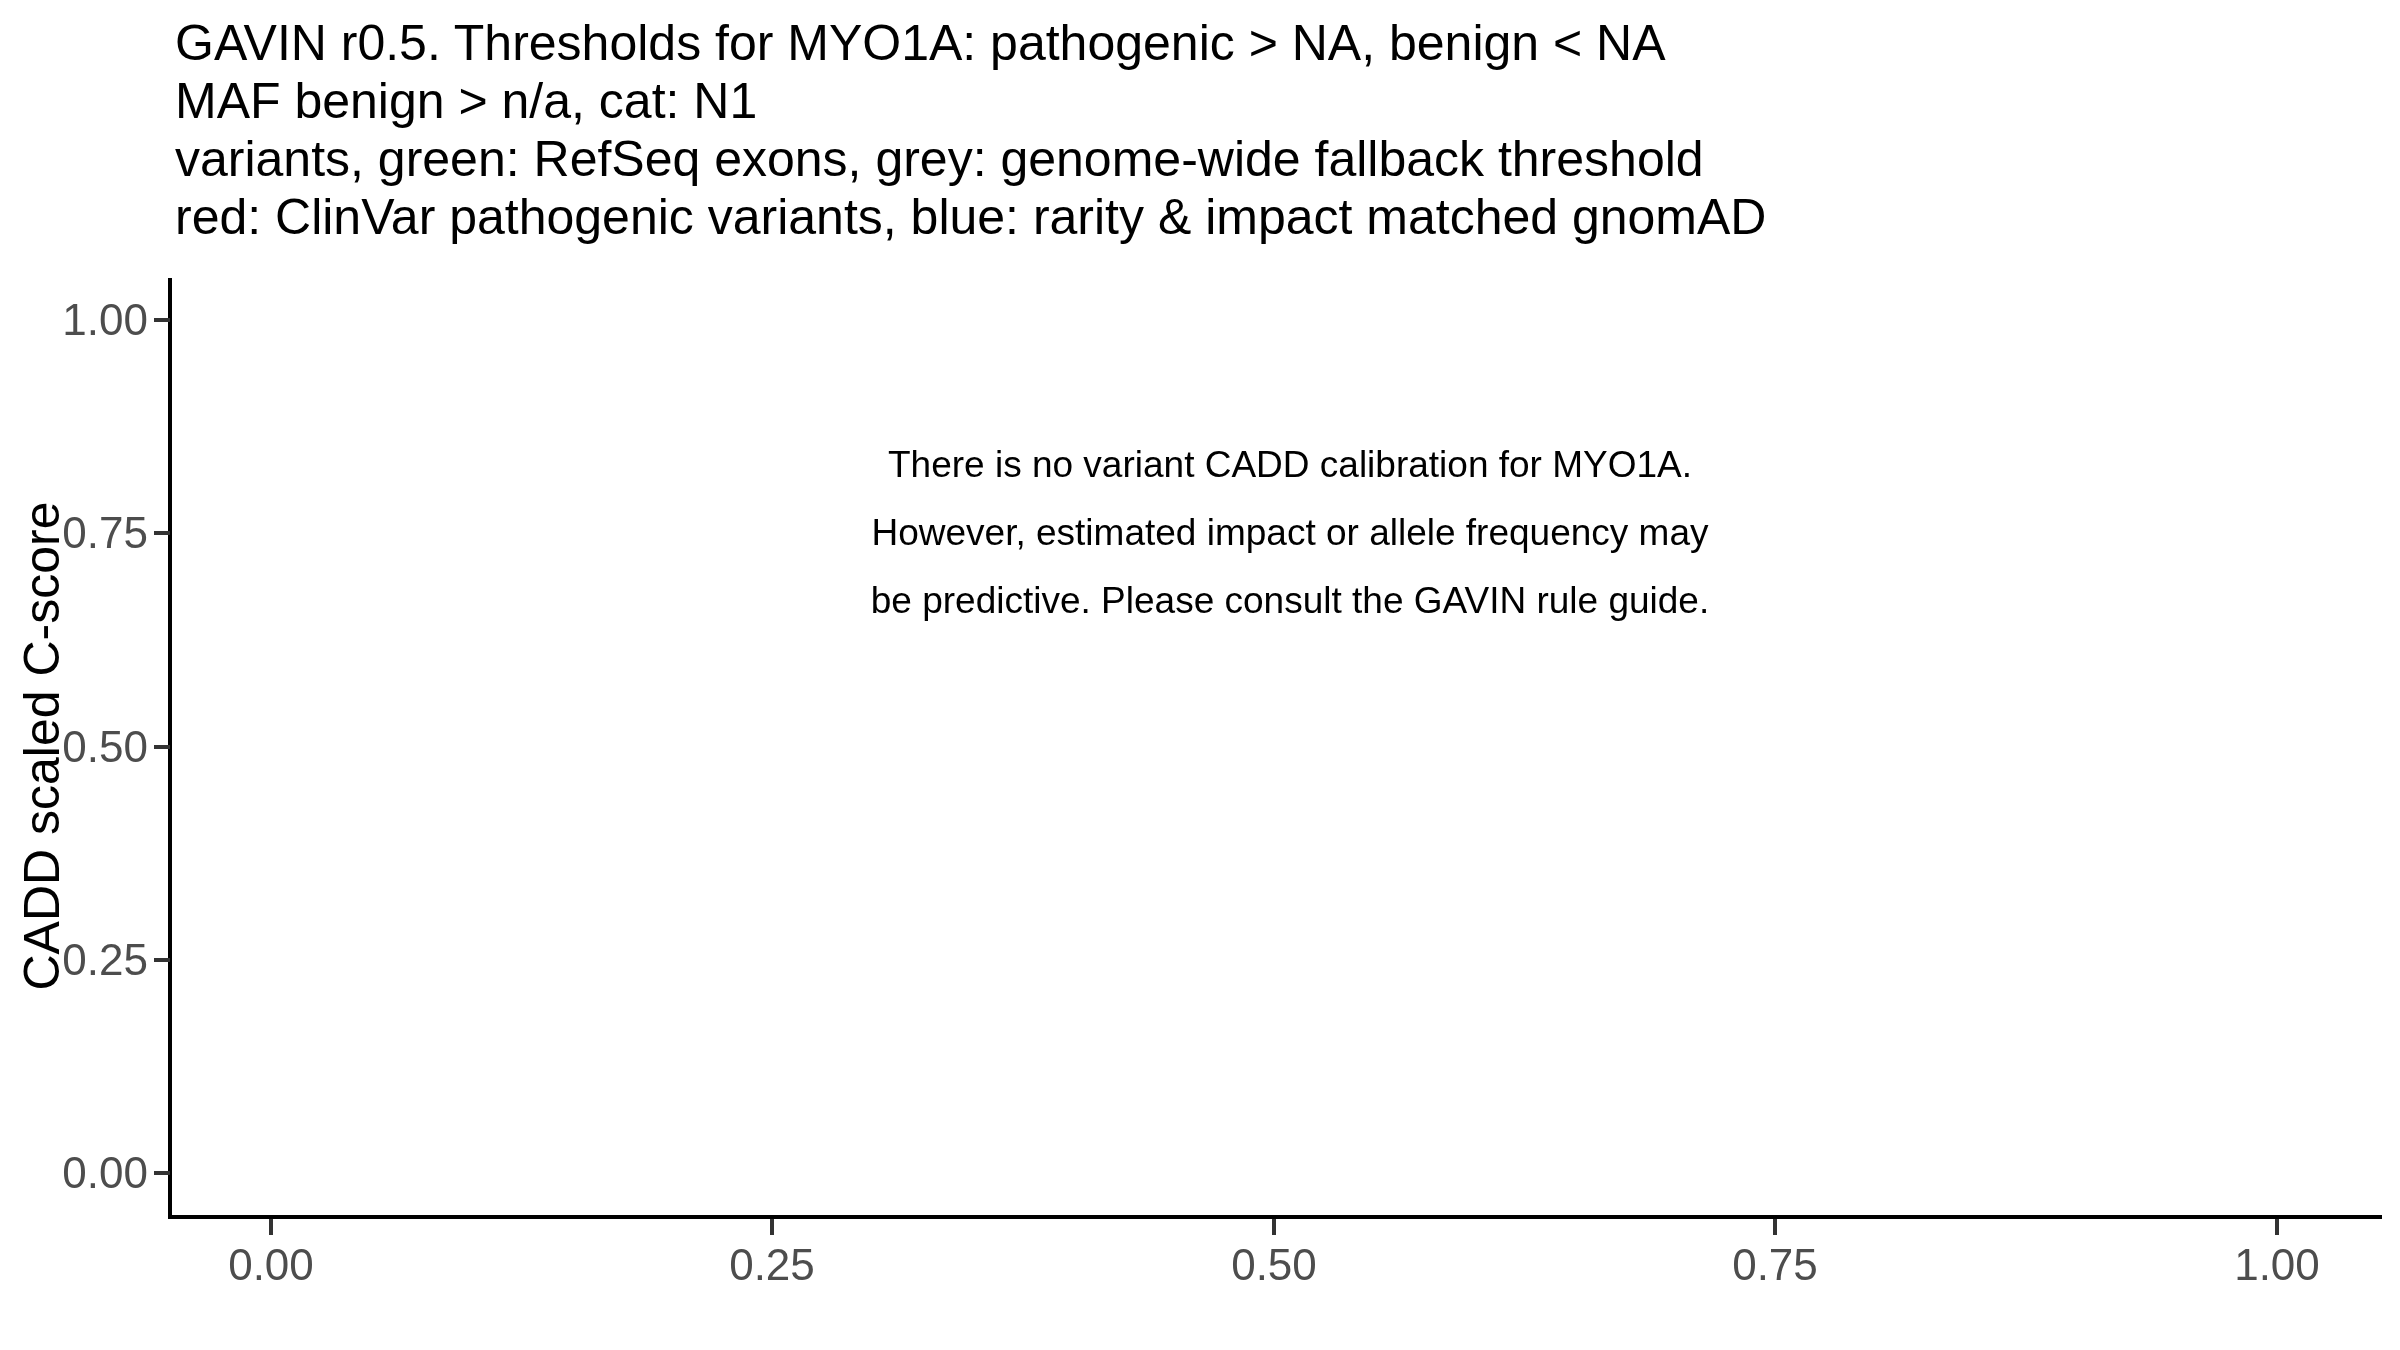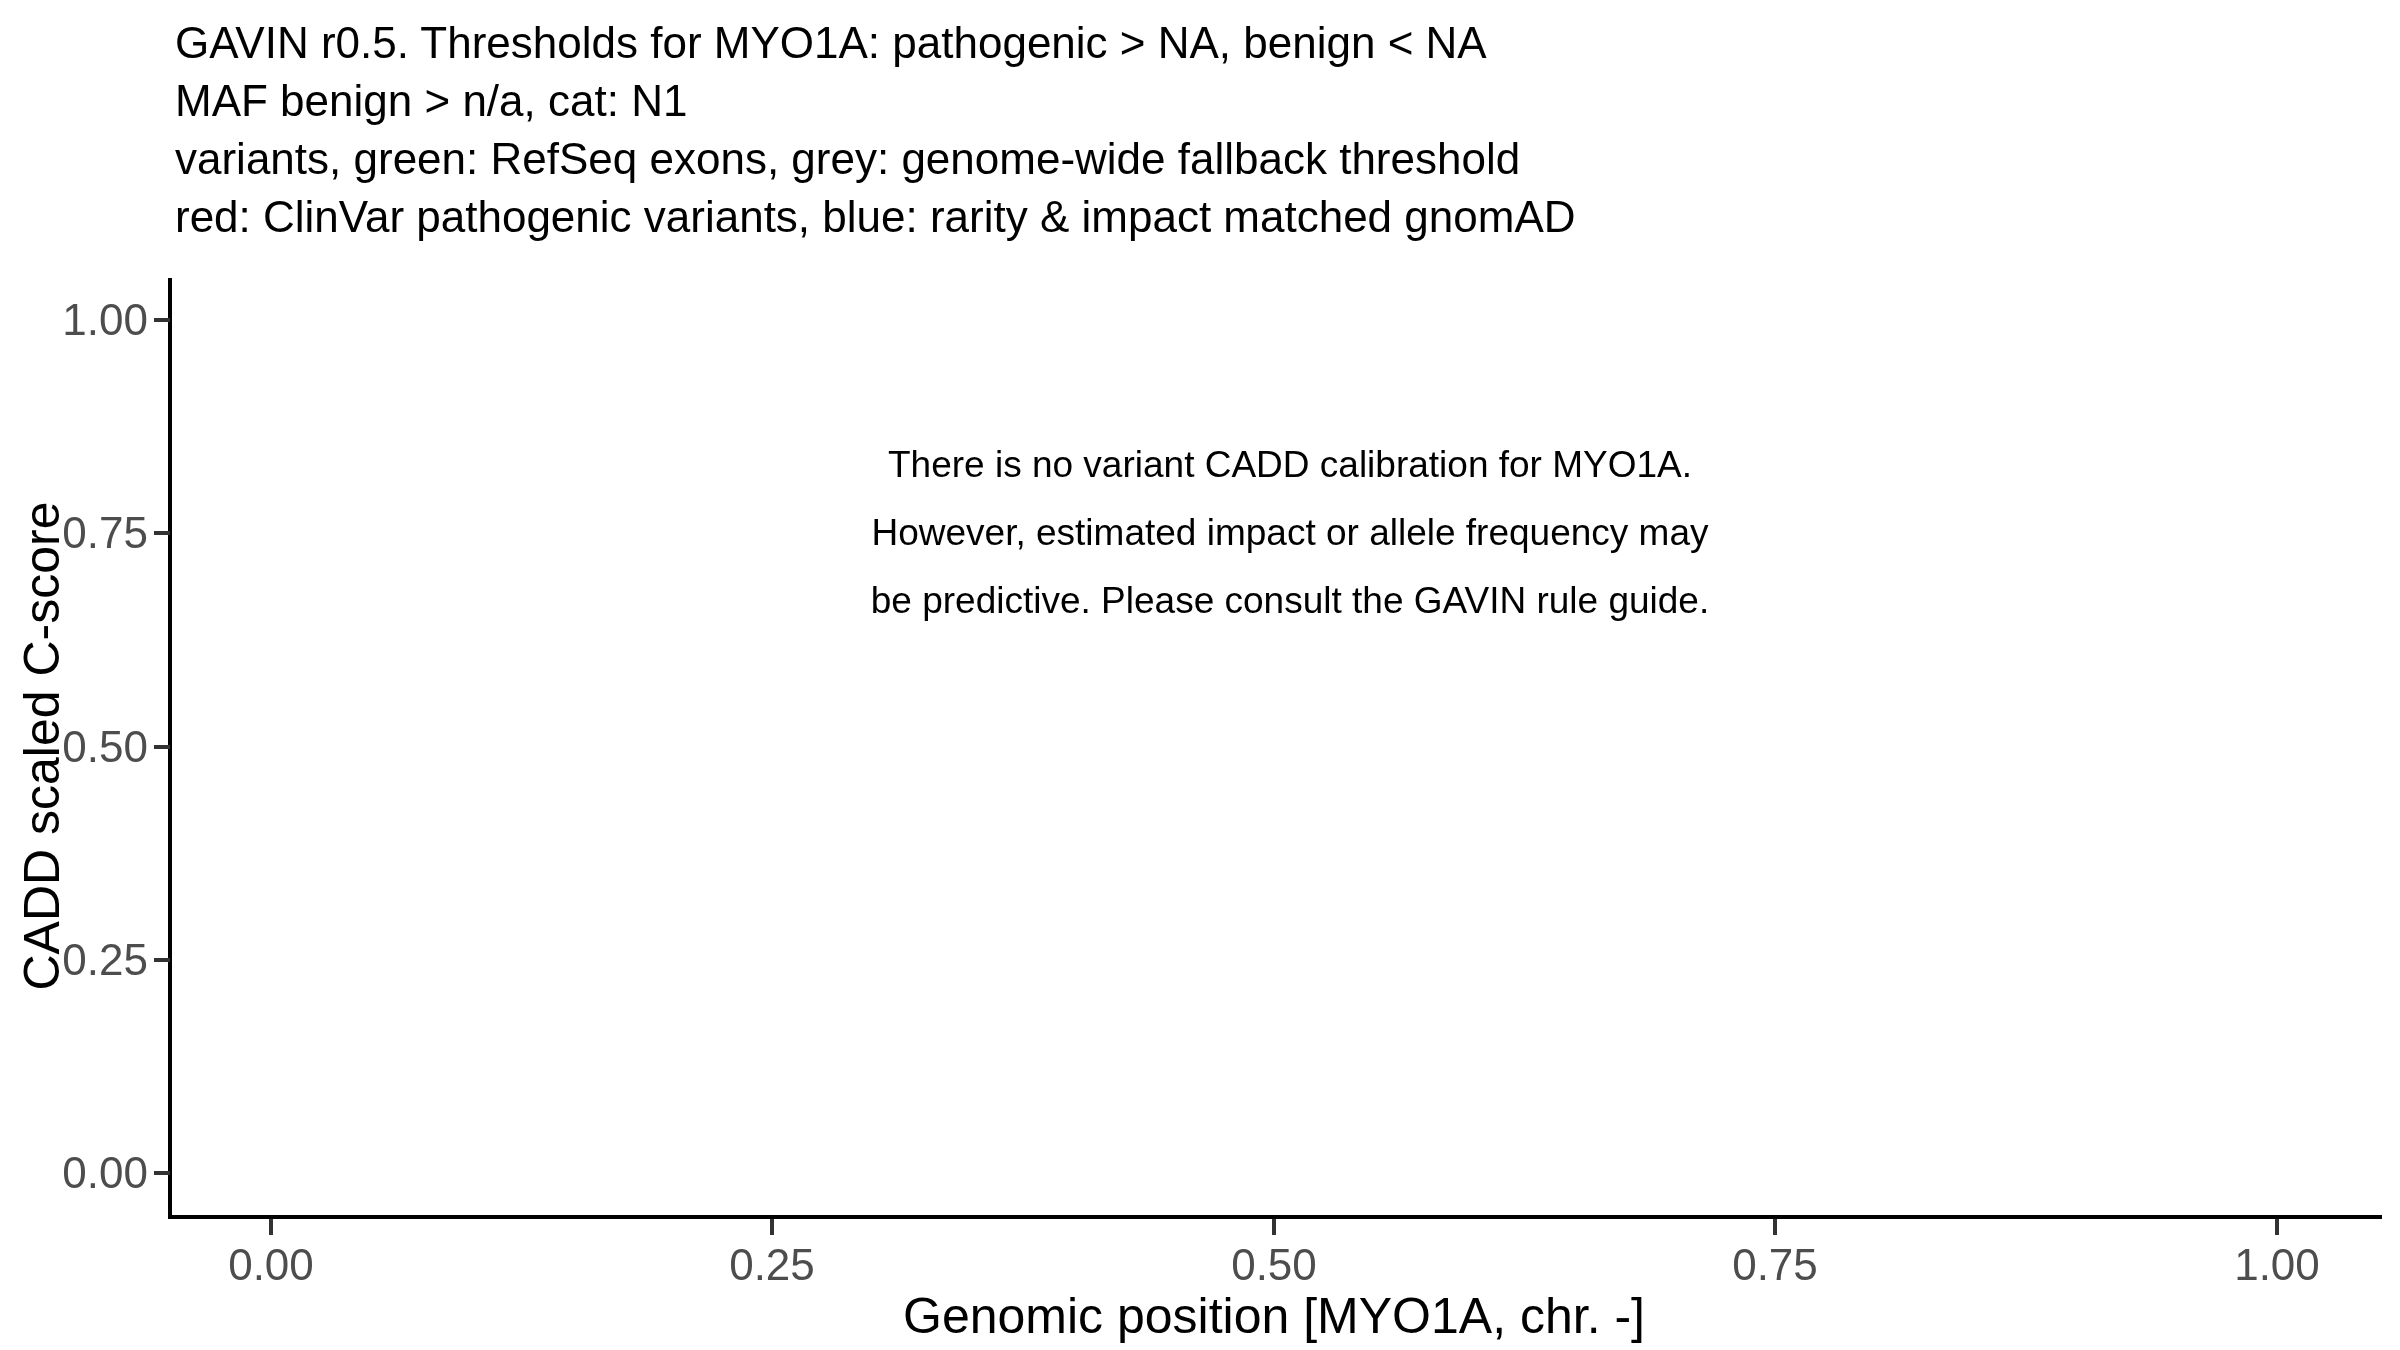--- a/index.html
+++ b/index.html
@@ -13,21 +13,21 @@
     height: 1350px;
     background: #FFFFFF;
     font-family: "Liberation Sans", sans-serif;
     color: #000000;
     overflow: hidden;
   }
   .plot-title {
     position: absolute;
     left: 175px;
     top: 14px;
-    font-size: 44px;
+    font-size: 50px;
     line-height: 58px;
     color: #000000;
     white-space: nowrap;
   }
   .axis-line { position: absolute; background: #000000; }
   .y-axis-line { left: 168px; top: 278px; width: 4px; height: 941px; }
   .x-axis-line { left: 168px; top: 1215px; width: 2214px; height: 4px; }
   .tick { position: absolute; background: #333333; }
   .y-tick { width: 16px; height: 4px; left: 154px; }
   .x-tick { width: 4px; height: 16px; top: 1219px; }
@@ -115,21 +115,20 @@
   <div class="tick x-tick" style="left:1272px;"></div>
   <div class="tick x-tick" style="left:1773px;"></div>
   <div class="tick x-tick" style="left:2275px;"></div>
 
   <div class="x-tick-label" style="left:171px;">0.00</div>
   <div class="x-tick-label" style="left:672px;">0.25</div>
   <div class="x-tick-label" style="left:1174px;">0.50</div>
   <div class="x-tick-label" style="left:1675px;">0.75</div>
   <div class="x-tick-label" style="left:2177px;">1.00</div>
 
-  <div class="x-axis-title">Genomic position [MYO1A, chr. -]</div>
   <div class="y-axis-title">CADD scaled C-score</div>
 
   <div class="annotation">
     <div>There is no variant CADD calibration for MYO1A.</div>
     <div>However, estimated impact or allele frequency may</div>
     <div>be predictive. Please consult the GAVIN rule guide.</div>
   </div>
 
 </div>
 

